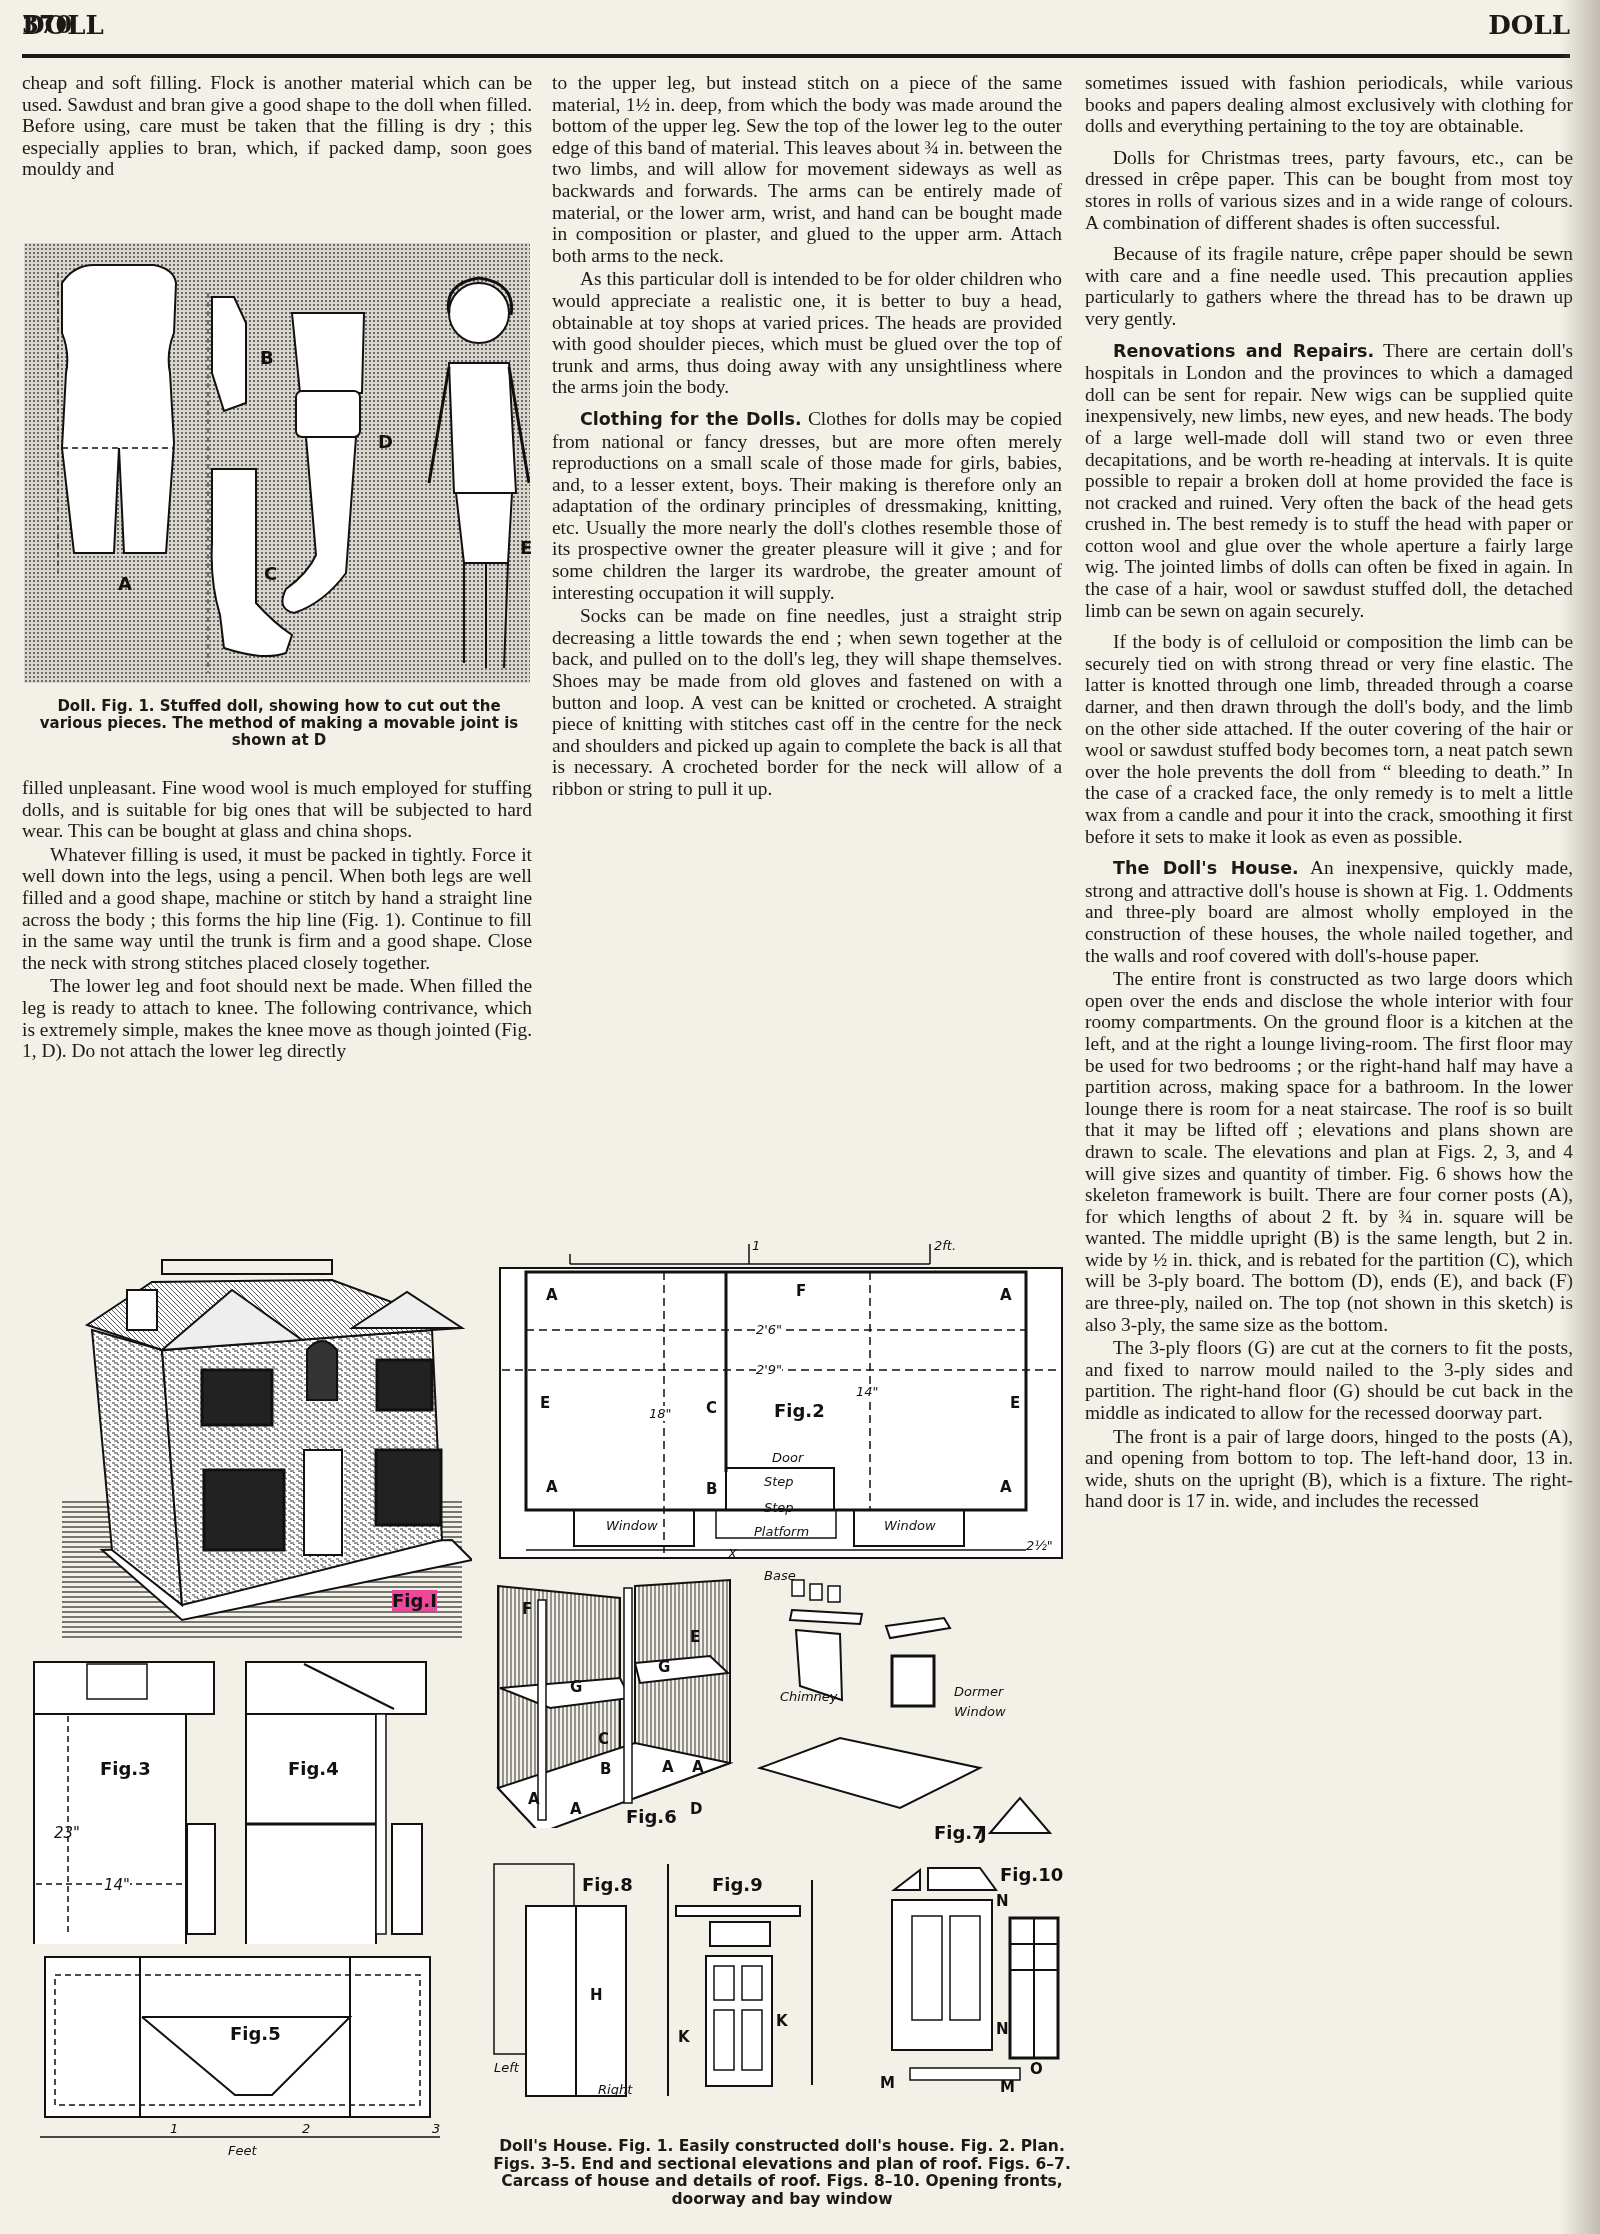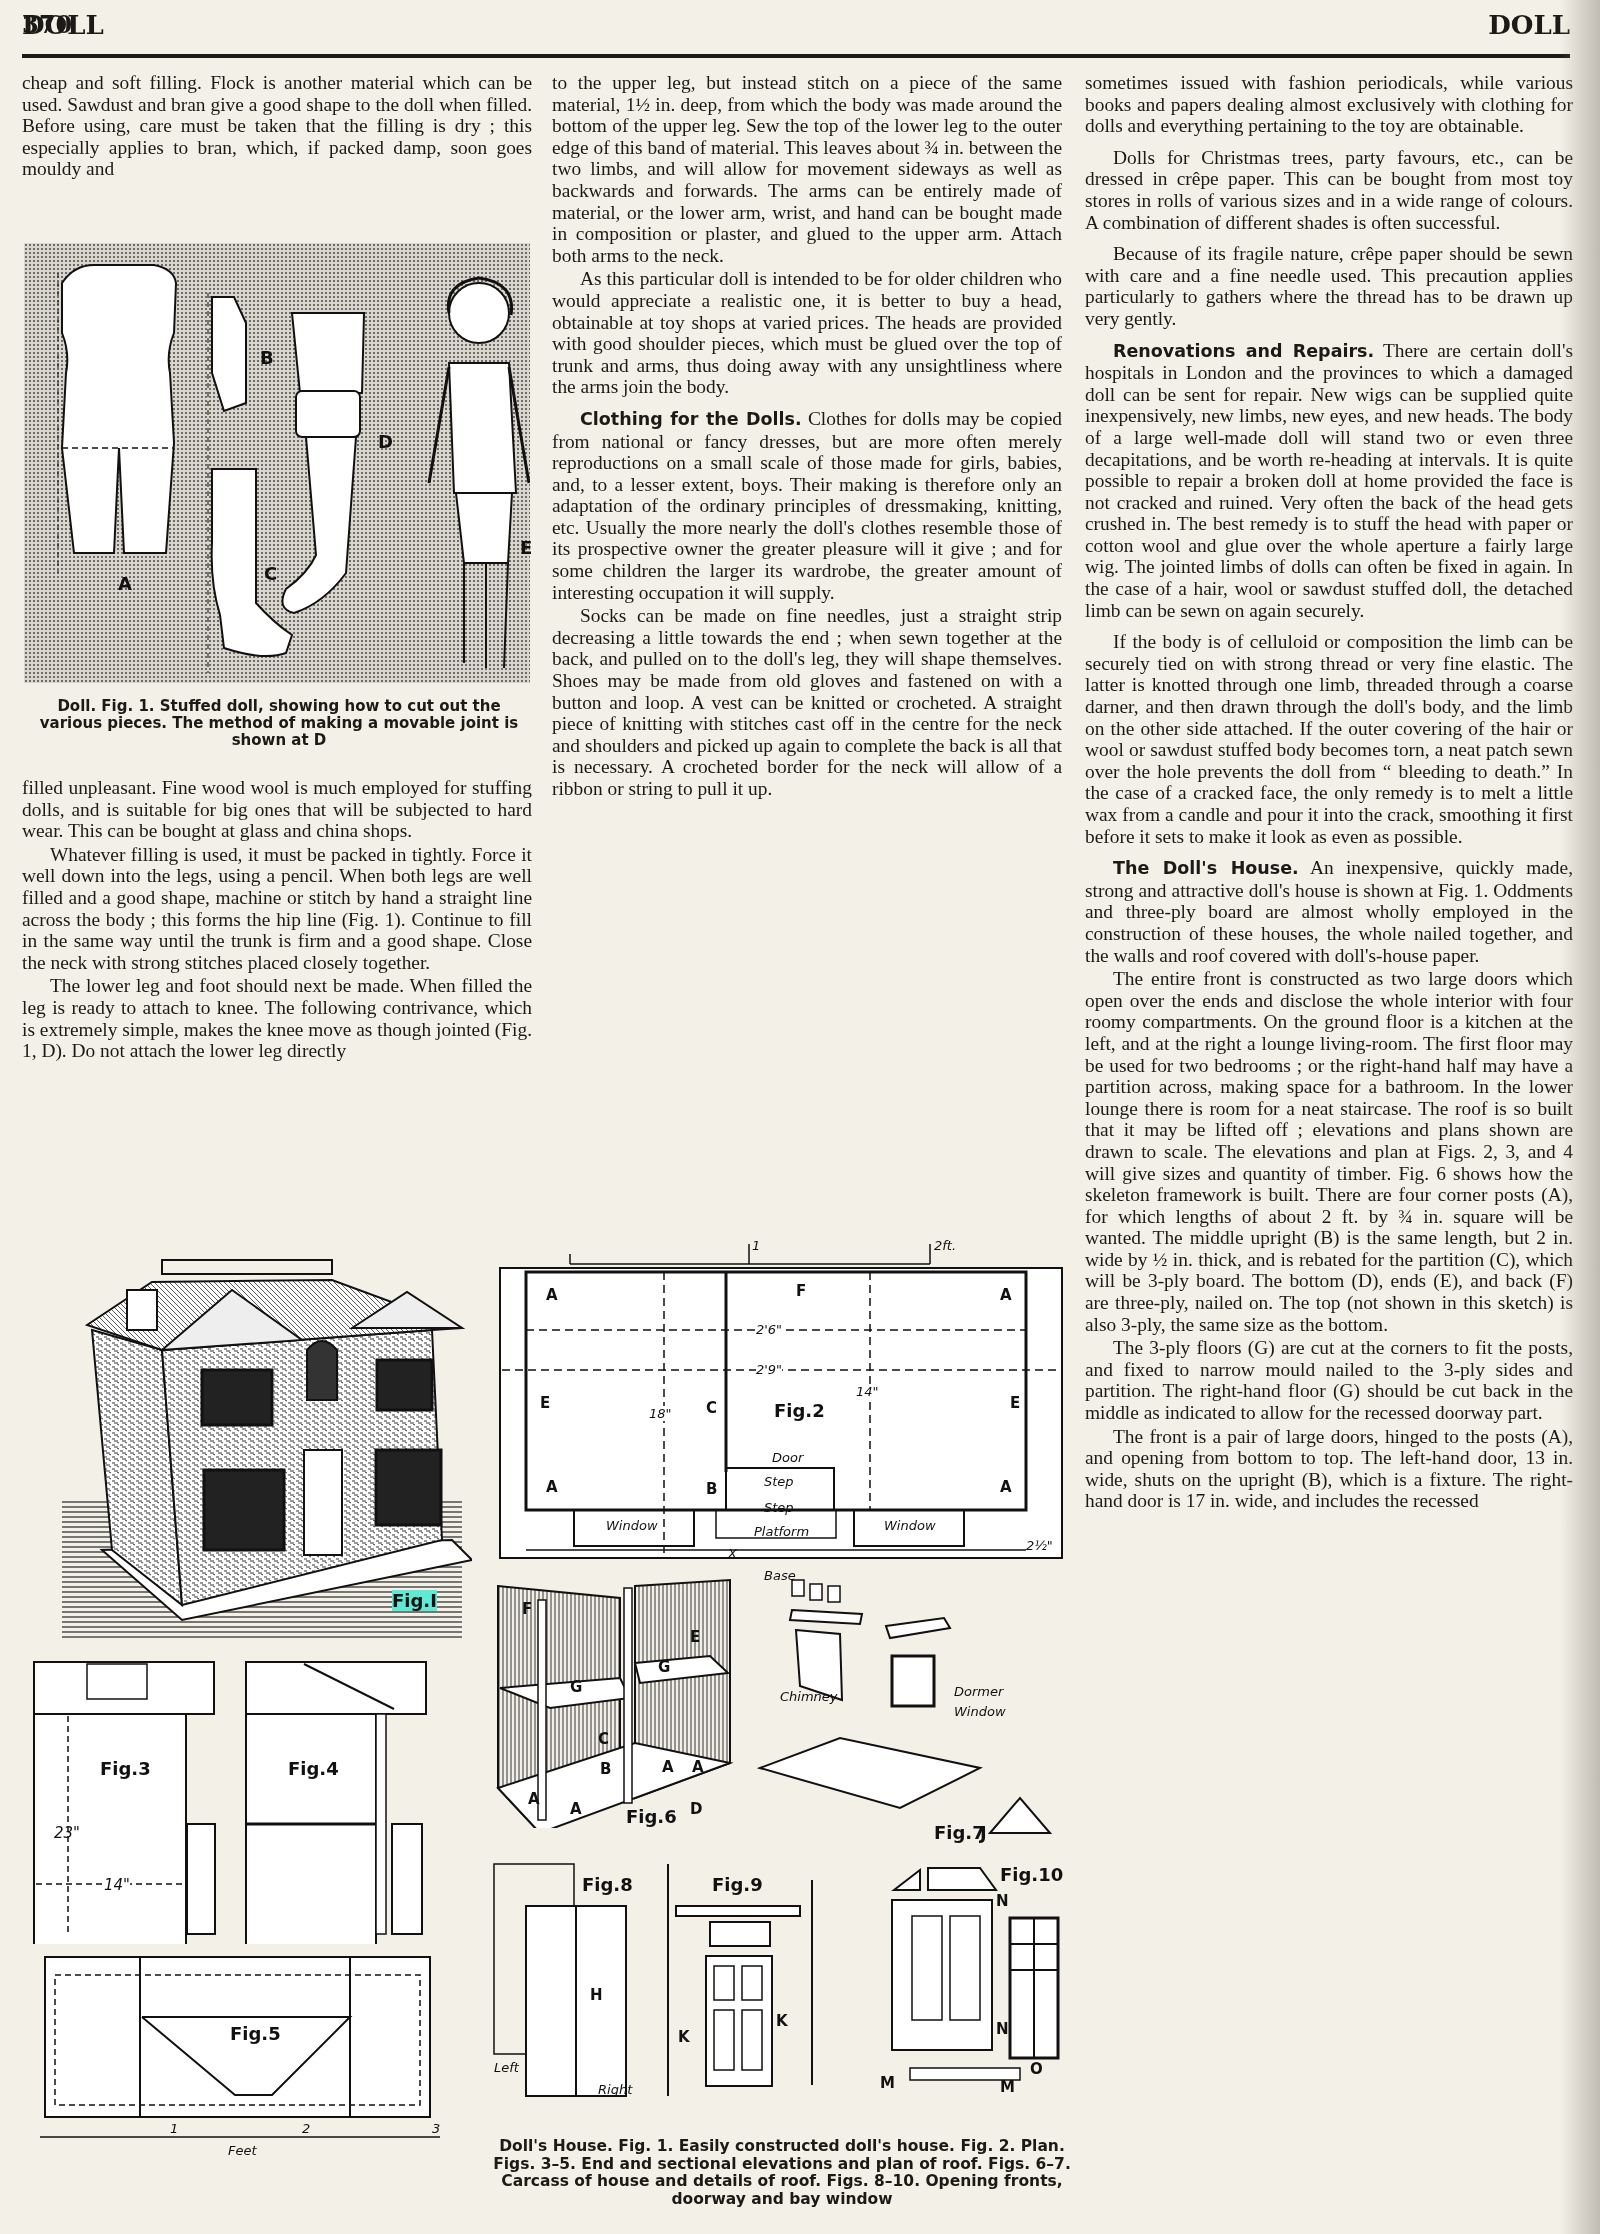--- a/index.html
+++ b/index.html
@@ -151,21 +151,21 @@
     <polygon points="320,78 375,42 430,78" fill="#eee" stroke="#111" stroke-width="2"></polygon>
     <rect x="95" y="40" width="30" height="40" fill="#fff" stroke="#111" stroke-width="2"></rect>
     <rect x="130" y="10" width="170" height="14" fill="none" stroke="#111" stroke-width="2"></rect>
     <rect x="170" y="120" width="70" height="55" fill="#222" stroke="#111" stroke-width="3"></rect>
     <rect x="345" y="110" width="55" height="50" fill="#222" stroke="#111" stroke-width="3"></rect>
     <path d="M275 150 L275 100 Q290 82 305 100 L305 150 Z" fill="#333" stroke="#111" stroke-width="2"></path>
     <rect x="172" y="220" width="80" height="80" fill="#222" stroke="#111" stroke-width="3"></rect>
     <rect x="272" y="200" width="38" height="105" fill="#fff" stroke="#111" stroke-width="2"></rect>
     <rect x="344" y="200" width="65" height="75" fill="#222" stroke="#111" stroke-width="3"></rect>
   </svg>
-  <span class="fig-label" style="left:360px; top:340px; background:#5eead4;">Fig.I</span>
+  <span class="fig-label" style="left:360px; top:340px; background:#ec4899;">Fig.I</span>
 </div>
 
 <div style="position:absolute; left:32px; top:1654px; width:205px; height:290px;">
   <svg width="205" height="290" viewBox="0 0 205 290">
     <rect x="2" y="8" width="180" height="52" fill="#fff" stroke="#111" stroke-width="2"></rect>
     <rect x="55" y="10" width="60" height="35" fill="#fff" stroke="#111" stroke-width="1.5"></rect>
     <rect x="2" y="60" width="152" height="240" fill="#fff" stroke="#111" stroke-width="2"></rect>
     <line x1="36" y1="62" x2="36" y="282" y2="282" stroke="#111" stroke-width="1.5" stroke-dasharray="6,4"></line>
     <line x1="4" y1="230" x2="152" y2="230" stroke="#111" stroke-width="1.5" stroke-dasharray="6,4"></line>
     <rect x="155" y="170" width="28" height="110" fill="#fff" stroke="#111" stroke-width="2"></rect>

